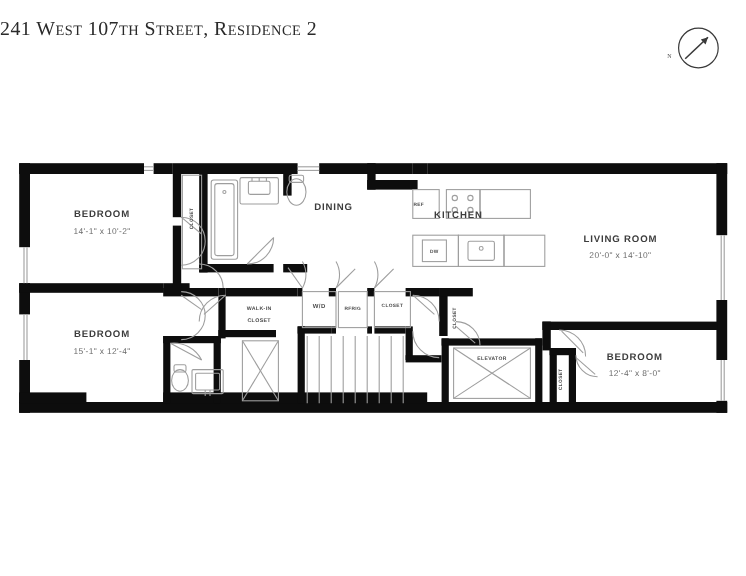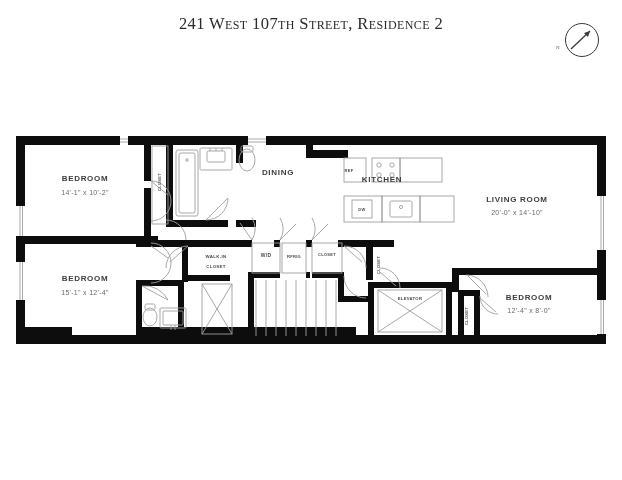--- a/index.html
+++ b/index.html
@@ -7,21 +7,20 @@
     width:622px;height:480px;
     background:#ffffff;
     font-family:"Liberation Sans", sans-serif;
     overflow:hidden;
     position:relative;
   }
 
   
   #title-bar{
     position:absolute; left:0; top:14px; width:622px;
-    text-align:center;
   }
   #plan-title{
     font-family:"Liberation Serif", serif;
     font-size:16.5px;
     color:#2a2a2a;
     font-variant:small-caps;
     letter-spacing:.4px;
     white-space:nowrap;
   }
 

